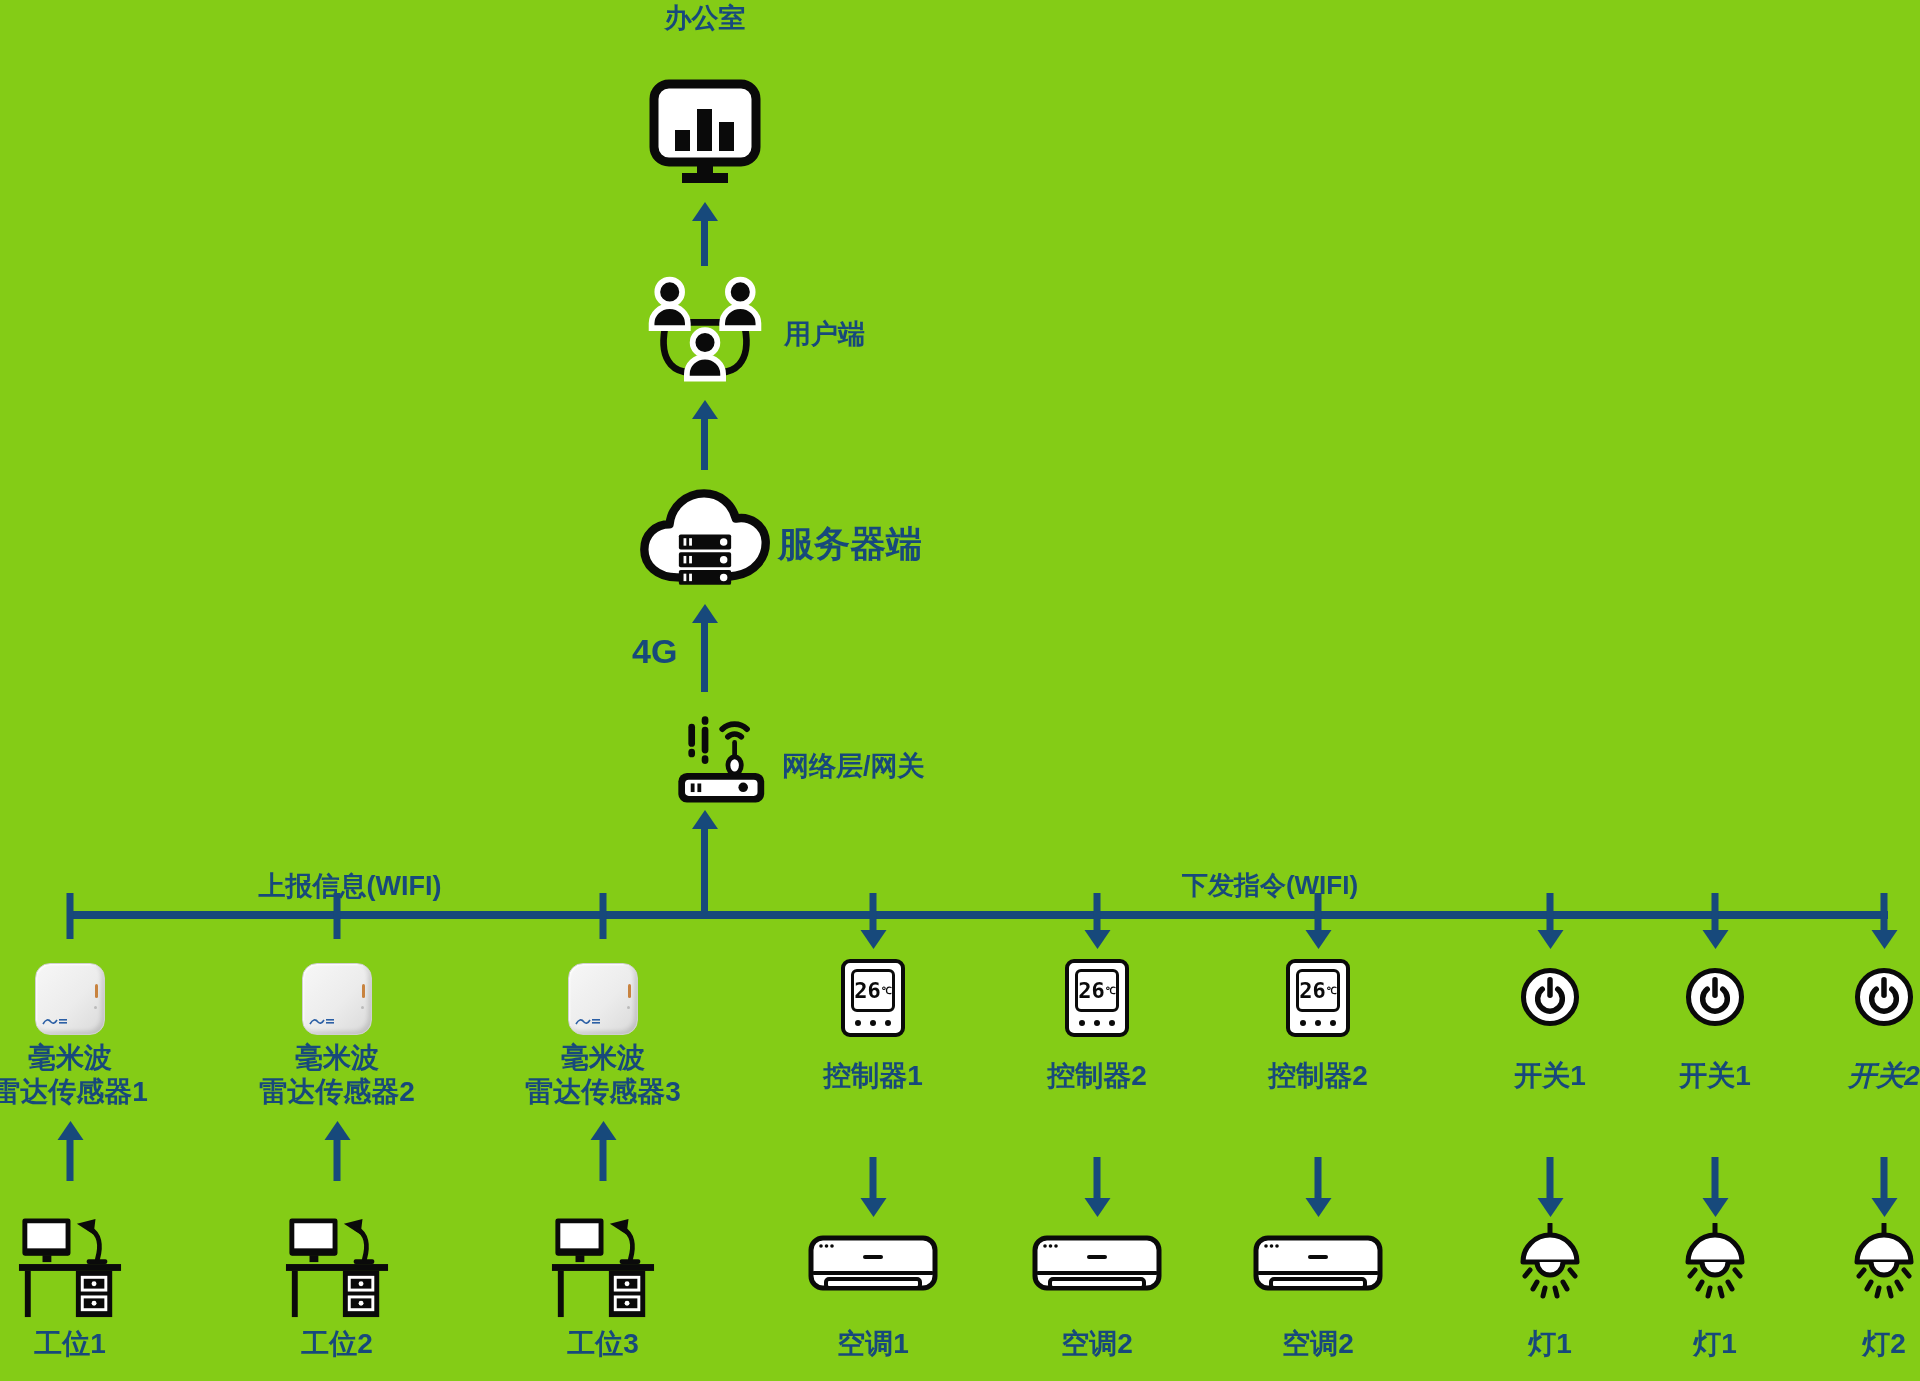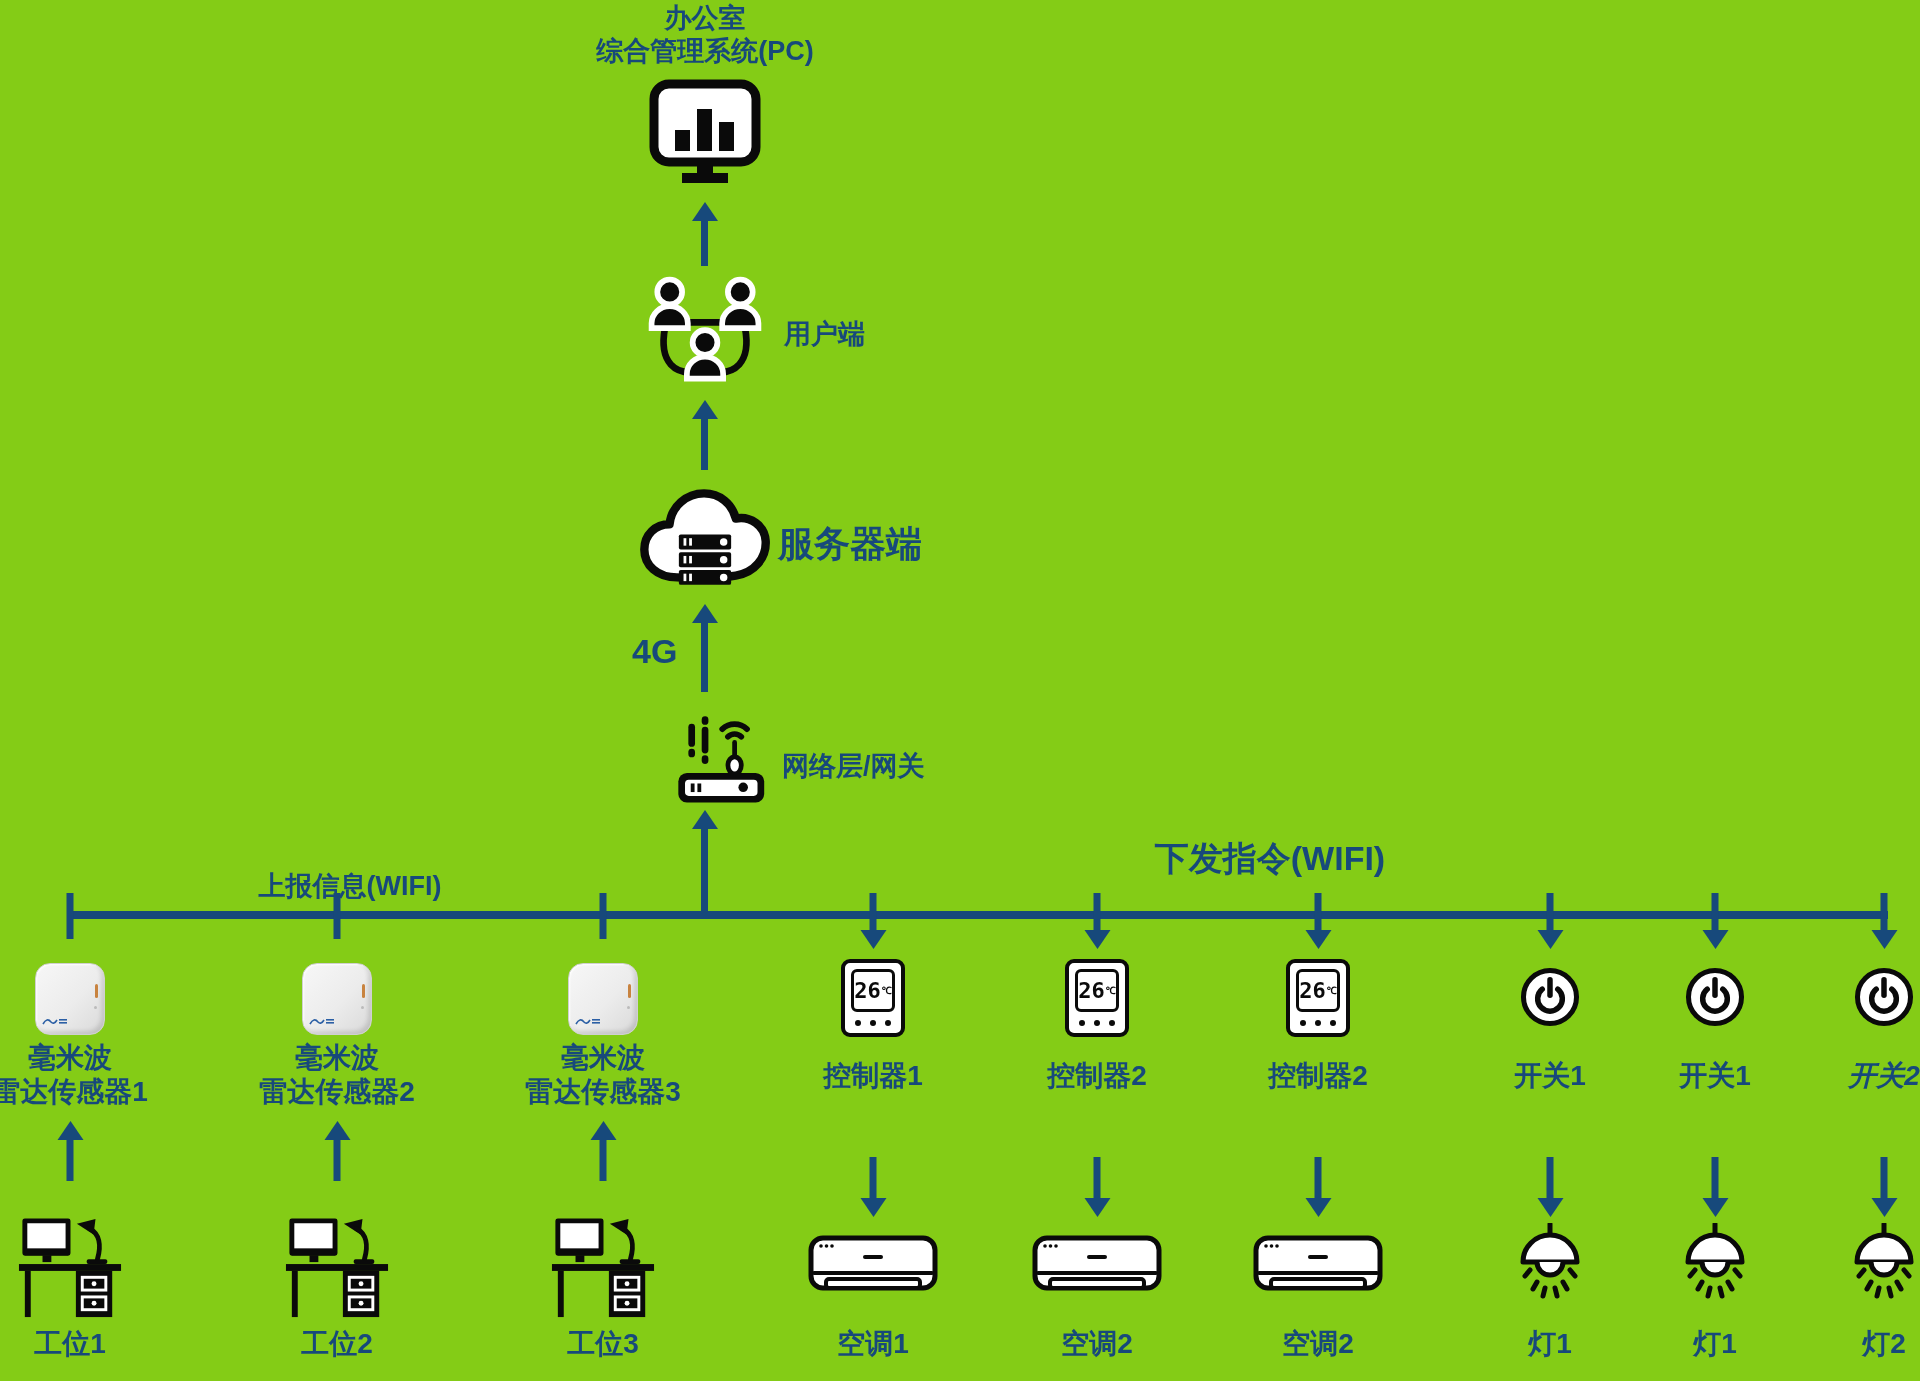--- a/index.html
+++ b/index.html
@@ -39,21 +39,20 @@
   svg .stk{fill:none;stroke:#0a0a0a;stroke-linecap:round;stroke-linejoin:round;}
   svg .stkw{fill:#ffffff;stroke:#0a0a0a;stroke-linejoin:round;}
 </style>
 </head>
 <body>
 
 <div id="canvas">
 
   <div class="lbl ctr" style="left:505px;top:2px;width:400px;font-size:27px;line-height:33px;">
     <div>办公室</div>
-    <div>综合管理系统(PC)</div>
   </div>
 
   <svg style="position:absolute;left:645px;top:78px;" width="120" height="108" viewBox="0 0 120 108">
     <rect class="stkw" x="9" y="6" width="102" height="78" rx="15" stroke-width="9"></rect>
     <rect class="ink" x="30" y="52" width="15" height="21"></rect>
     <rect class="ink" x="52" y="31" width="15" height="42"></rect>
     <rect class="ink" x="74" y="44" width="15" height="29"></rect>
     <rect class="ink" x="52" y="84" width="16" height="11"></rect>
     <rect class="ink" x="37" y="95" width="46" height="10"></rect>
   </svg>
@@ -122,21 +121,21 @@
     <rect class="ink" x="49" y="89" width="4" height="9"></rect>
     <rect class="ink" x="56" y="89" width="4" height="9"></rect>
     <circle class="ink" cx="104" cy="93" r="5"></circle>
   </svg>
   <div class="lbl" style="left:782px;top:748px;font-size:27px;">网络层/网关</div>
 
   <div class="arrow up" style="left:701px;top:828px;height:85px;"></div>
 
   <div class="vline" style="left:72px;top:911px;width:1816px;height:8px;"></div>
   <div class="lbl ctr" style="left:210px;top:868px;width:280px;font-size:27px;">上报信息(WIFI)</div>
-  <div class="lbl ctr" style="left:1130px;top:836px;width:280px;font-size:34px;">下发指令(WIFI)</div>
+  <div class="lbl ctr" style="left:1130px;top:868px;width:280px;font-size:26px;">下发指令(WIFI)</div>
 
   <div class="col" style="left:-50px;">
     <div class="vline" style="top:0;height:46px;width:7px;"></div>
     <div class="sensor" style="top:70px;">
       <span class="slot"></span>
         <span class="dot"></span>
       <svg width="26" height="10" viewBox="0 0 26 10">
           <path d="M1 8 Q 5 1 9 6 Q 12 9 15 4" fill="none" stroke="#2b5fa5" stroke-width="1.6"></path>
           <rect x="17" y="3" width="8" height="1.6" fill="#2b5fa5"></rect>
           <rect x="17" y="6" width="8" height="1.6" fill="#2b5fa5"></rect>

